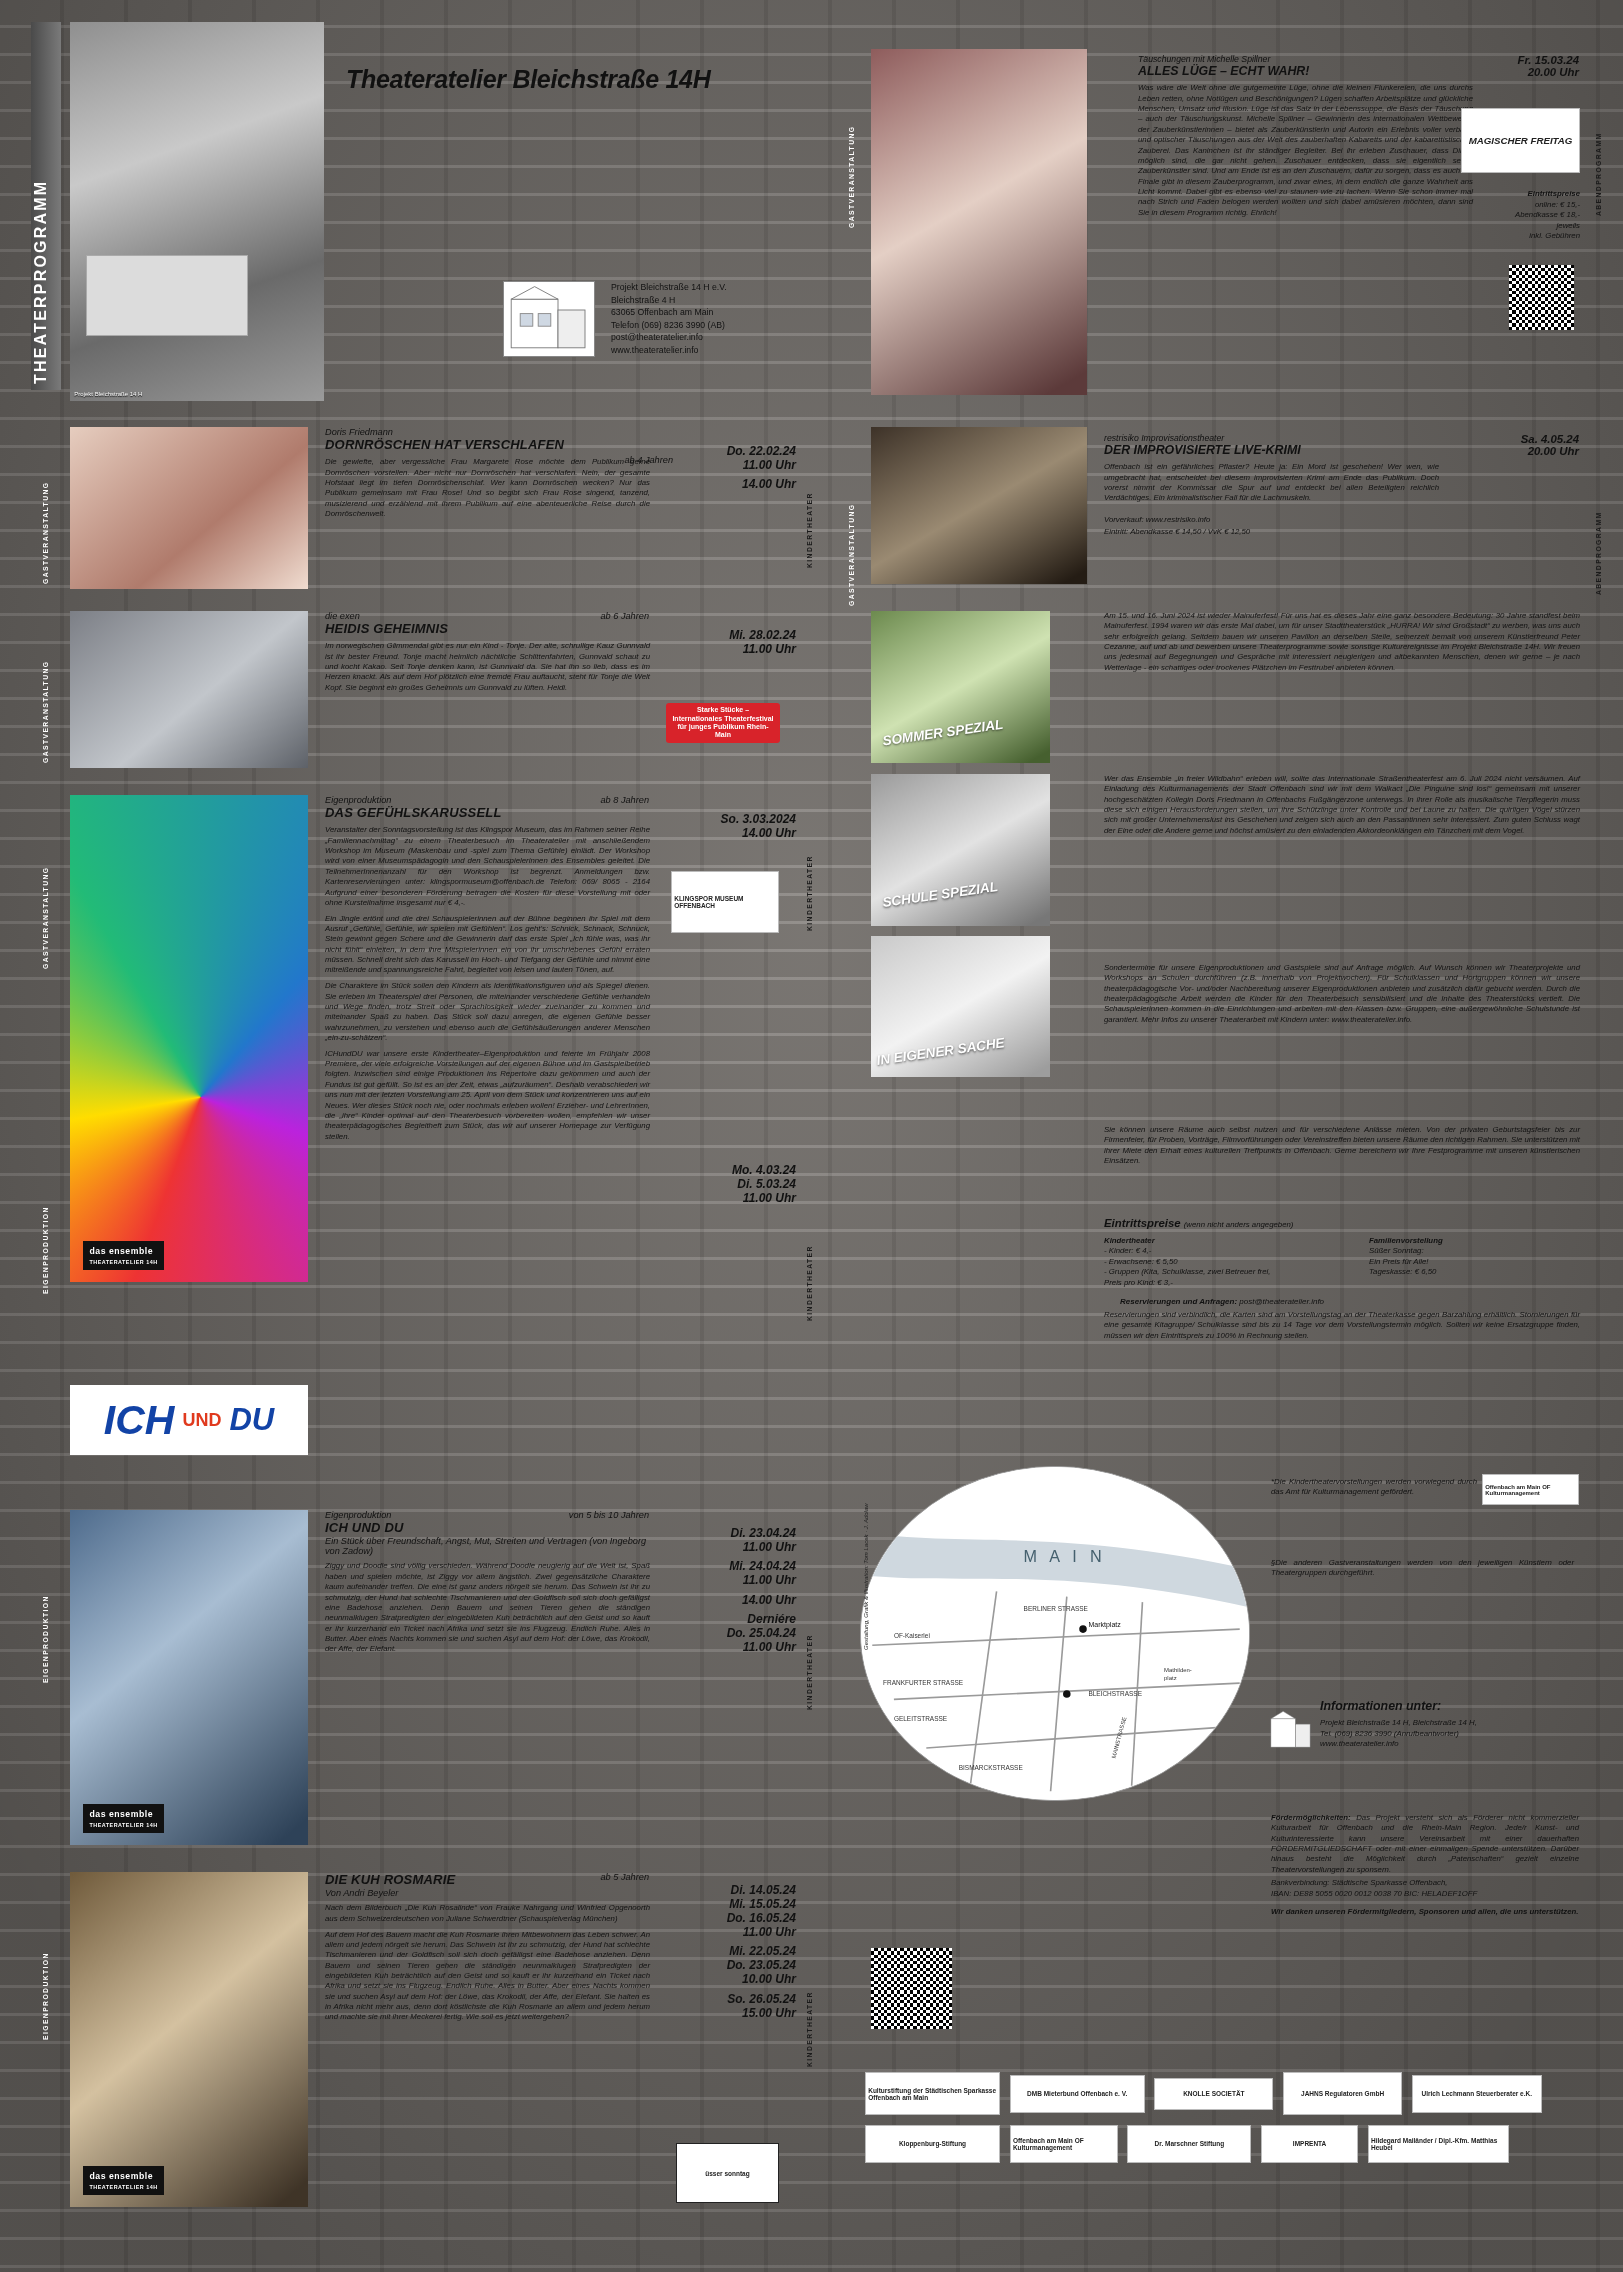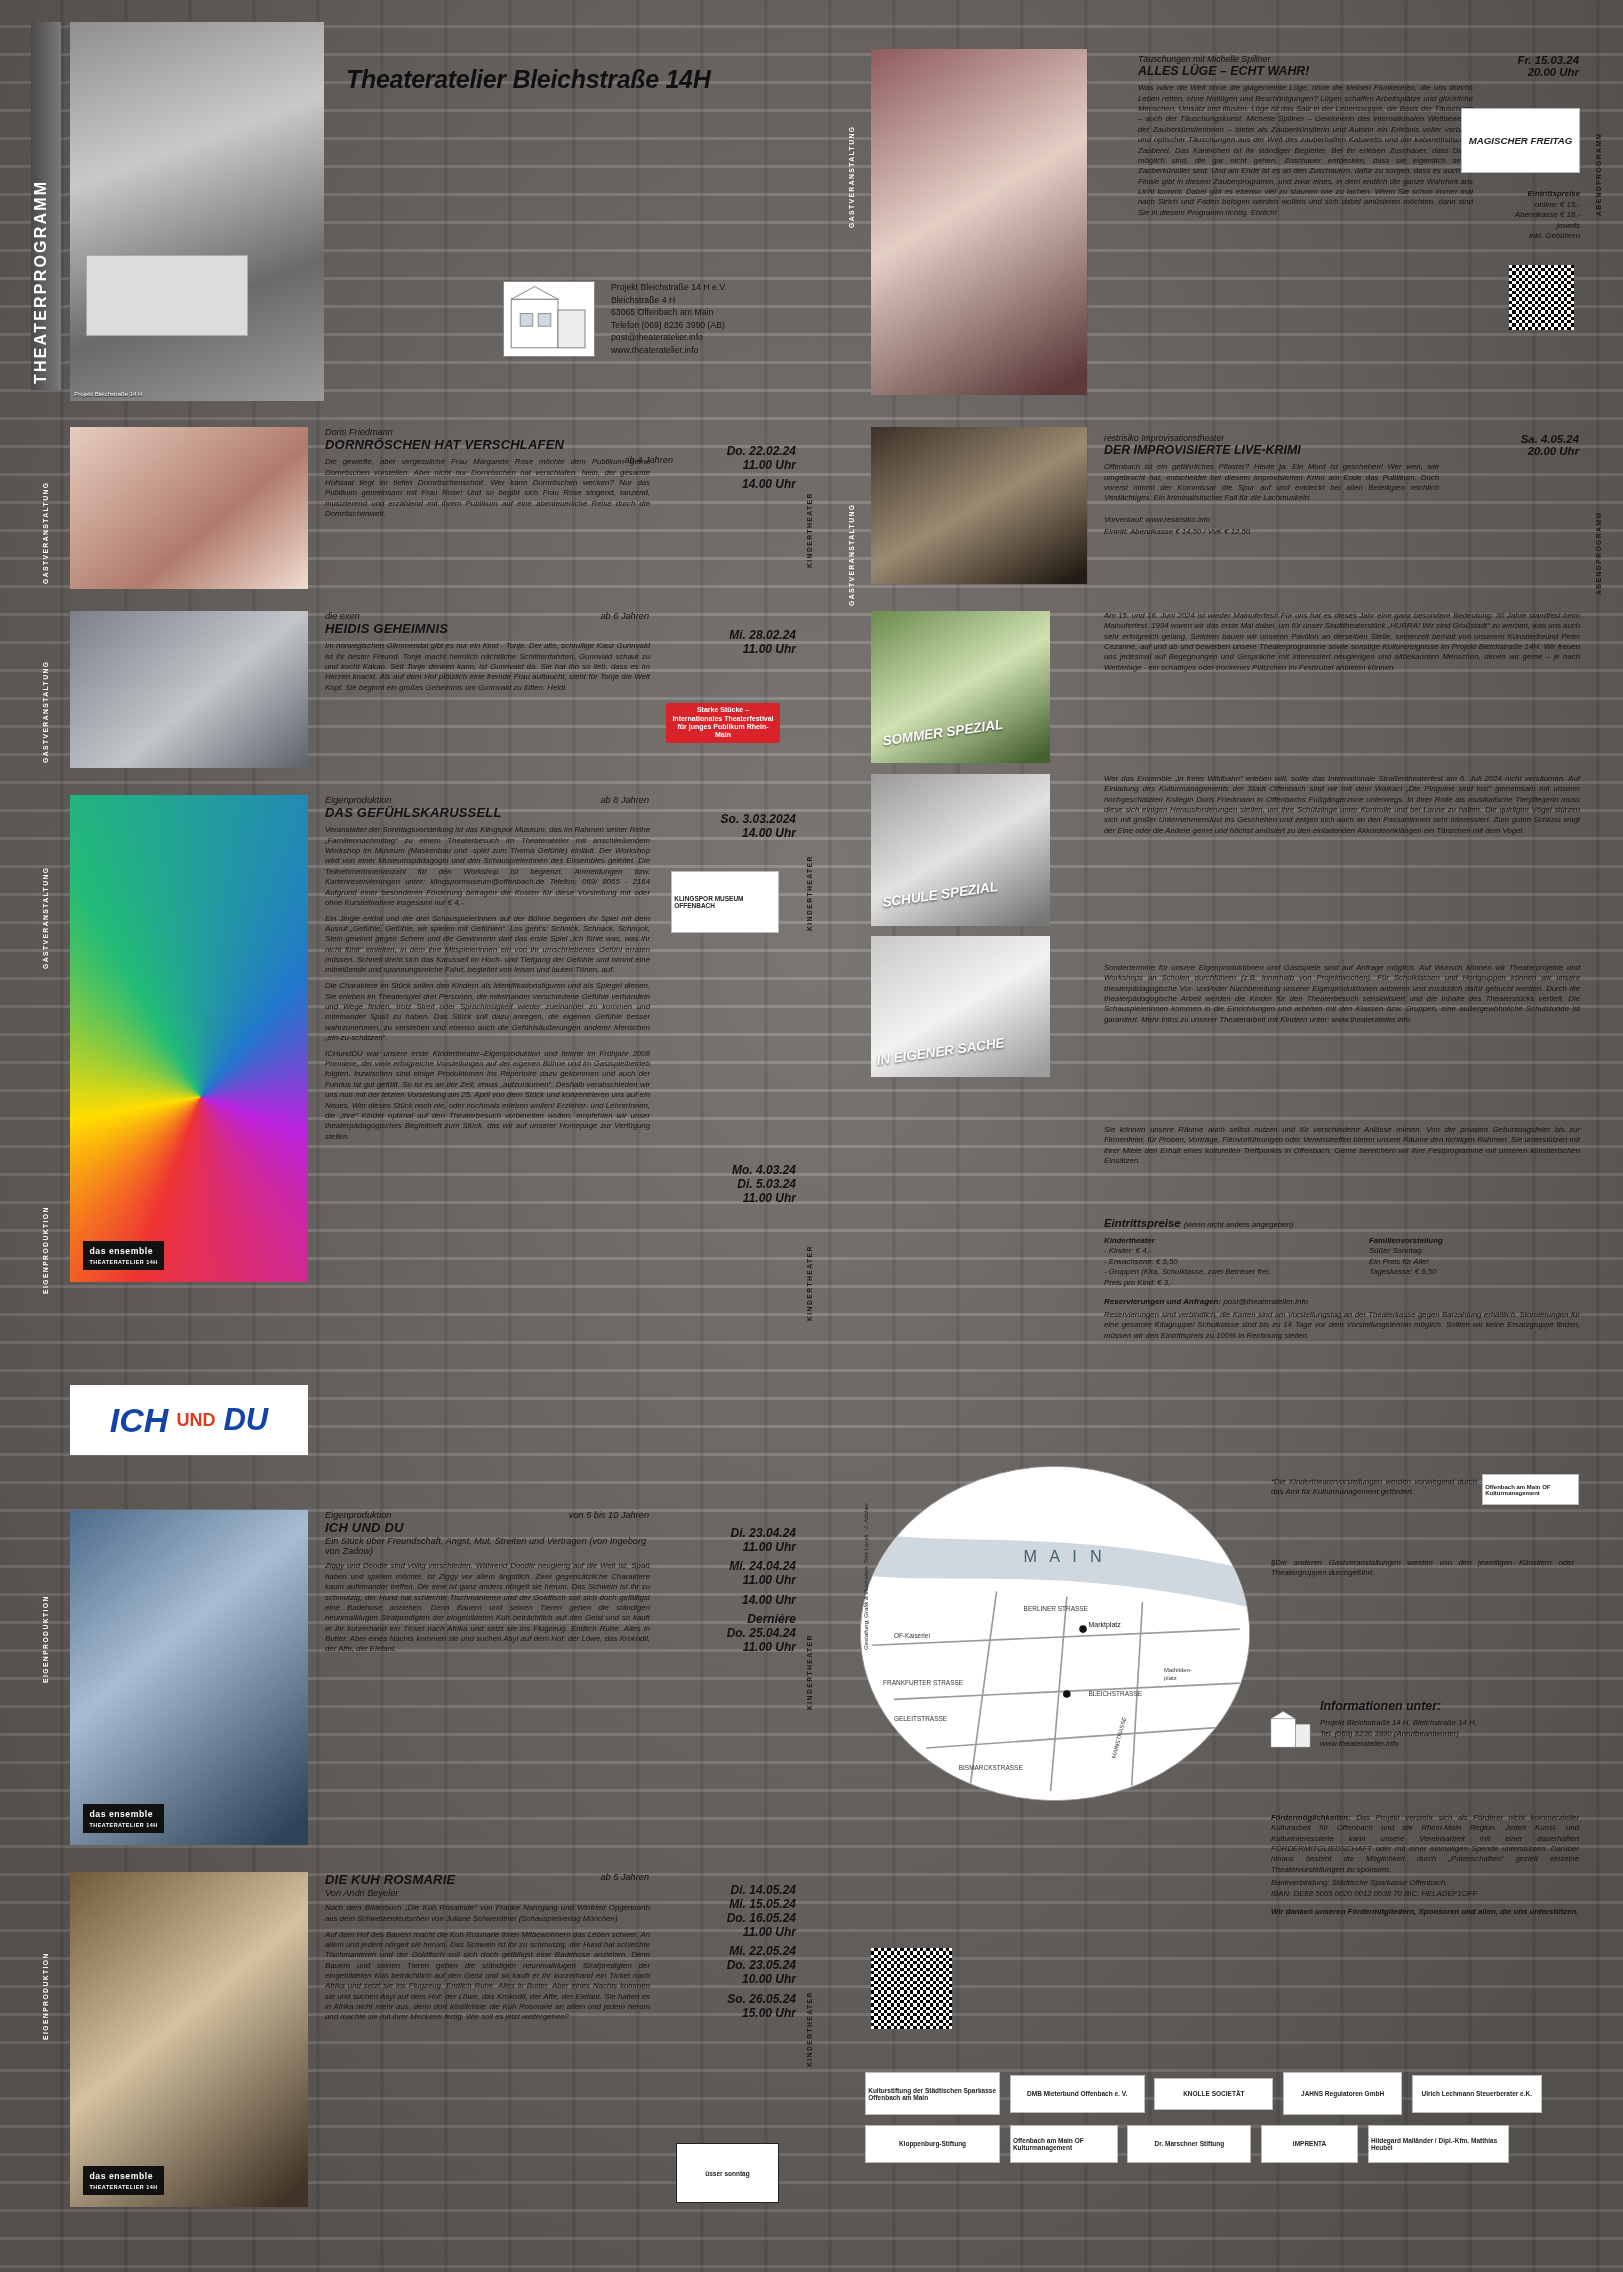--- a/index.html
+++ b/index.html
@@ -245,21 +245,21 @@
   </div>
   <div class="logo-box" style="position:absolute;left:671px;top:871px;width:108px;height:62px;">KLINGSPOR MUSEUM OFFENBACH</div>
 
   <div class="evt-dates" style="left:666px; top:1163px; width:130px;">
     <div class="dt-date">Mo. 4.03.24</div>
     <div class="dt-date">Di. 5.03.24</div>
     <div class="dt-time">11.00 Uhr</div>
   </div>
 
   <div style="position:absolute;left:70px;top:1385px;width:238px;height:70px;background:#fff;display:flex;align-items:center;justify-content:center;">
-    <span style="font-size:34px;font-weight:bold;font-style:italic;color:#1243a6;">ICH</span>
+    <span style="font-size:41px;font-weight:bold;font-style:italic;color:#1243a6;">ICH</span>
     <span style="font-size:18px;font-weight:bold;color:#e03a1e;margin:0 8px;">UND</span>
     <span style="font-size:31px;font-weight:bold;font-style:italic;color:#1243a6;">DU</span>
   </div>
 
   <div class="photo" style="position:absolute;left:70px;top:1510px;width:238px;height:335px;
        background-image:linear-gradient(140deg,#4e6b8c,#a8bdd2 40%,#2e4258 95%);">
     <div style="position:absolute;left:13px;bottom:12px;background:#111;color:#fff;padding:4.3px 6.5px;font-size:8.7px;font-weight:bold;letter-spacing:0.5px;">das ensemble<br><span style="font-size:5.4px;">THEATERATELIER 14H</span></div>
   </div>
 
   <div class="evt-body" style="left:325px; top:1510px; width:325px;">
@@ -386,21 +386,21 @@
         <div>- Gruppen (Kita, Schulklasse, zwei Betreuer frei,</div>
         <div>Preis pro Kind: € 3,-</div>
       </div>
       <div style="width:179px;" class="price-box">
         <div class="bold">Familienvorstellung</div>
         <div>Süßer Sonntag:</div>
         <div>Ein Preis für Alle!</div>
         <div>Tageskasse: € 6,50</div>
       </div>
     </div>
-    <div style="margin-top:8.7px;font-size:8px;font-style:italic;">
+    <div style="margin-top:8.7px;font-size:8px;font-style:italic;margin-left:16px;">
       <span class="bold">Reservierungen und Anfragen:</span>
       <span>post@theateratelier.info</span>
     </div>
     <div class="r-text" style="margin-top:4.3px;">Reservierungen sind verbindlich, die Karten sind am Vorstellungstag an der Theaterkasse gegen Barzahlung erhältlich. Stornierungen für eine gesamte Kitagruppe/ Schulklasse sind bis zu 14 Tage vor dem Vorstellungstermin möglich. Sollten wir keine Ersatzgruppe finden, müssen wir den Eintrittspreis zu 100% in Rechnung stellen.</div>
   </div>
 
   <div class="map-circle" style="left:27px;top:1466px;width:390px;height:335px;">
     <svg width="390" height="335" viewBox="0 0 720 620">
       <rect width="720" height="620" fill="#ffffff"></rect>
       <path d="M0,120 C180,150 360,110 720,190 L720,260 C360,180 180,220 0,200 Z" fill="#cfd8df"></path>

